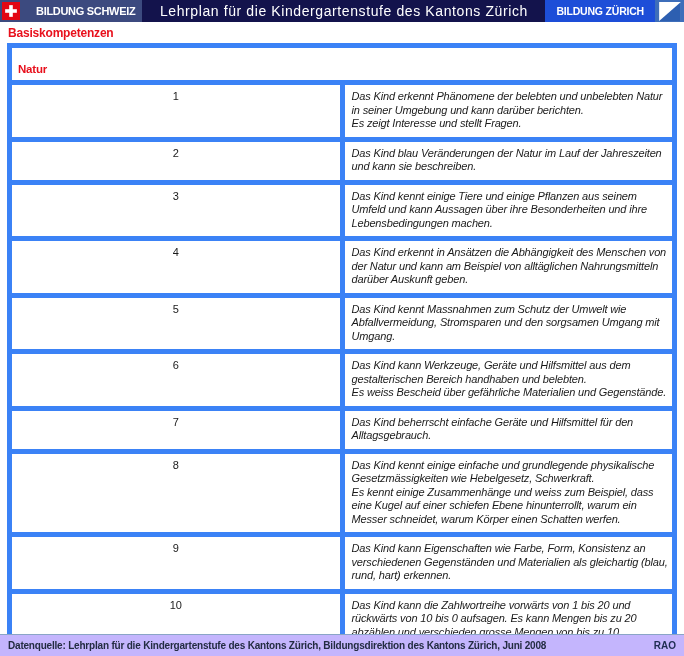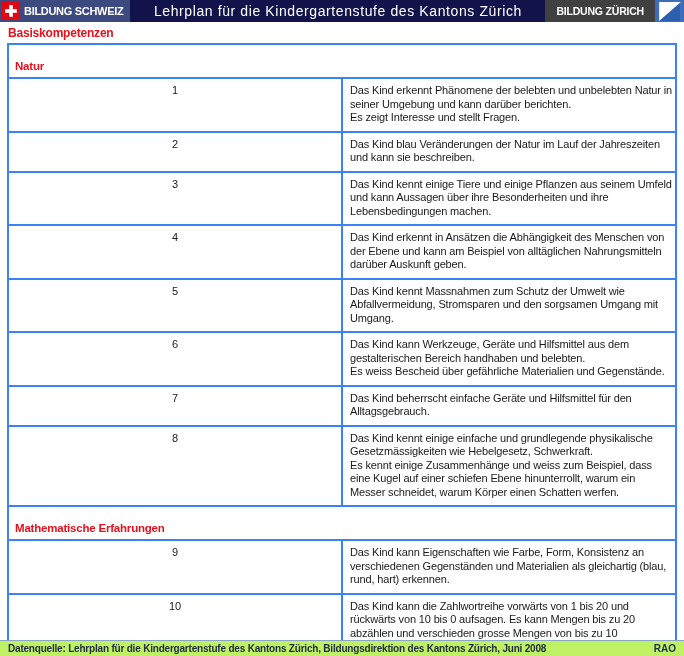--- a/index.html
+++ b/index.html
@@ -6,33 +6,33 @@
   body {
     width:684px; height:656px; position:relative; overflow:hidden;
     background:#ffffff; font-family:"Liberation Sans", sans-serif;
     color:#1a1a1a;
   }
 
   
   .topbar { display:flex; height:22px; width:684px; }
   .brand-left {
     background:#3c4a7f; display:flex; align-items:center;
-    padding:0 7px 0 2px; gap:4px; flex:0 0 auto;
+    padding:0 7px 0 2px; gap:16px; flex:0 0 auto;
   }
   .brand-left .label {
     color:#ffffff; font-weight:bold; font-size:11px; letter-spacing:-0.3px;
     white-space:nowrap;
   }
   .title-bar {
     flex:1 1 auto; background:#13134c; color:#ffffff;
     display:flex; align-items:center; justify-content:center;
     font-weight:normal; font-size:14px; letter-spacing:0.6px; white-space:nowrap;
   }
   .brand-right {
-    background:#404040; color:#ffffff; display:flex; align-items:center;
+    background:#1d4ed8; color:#ffffff; display:flex; align-items:center;
     padding:0 11px; font-size:10.5px; font-weight:bold; letter-spacing:-0.2px;
     white-space:nowrap; flex:0 0 auto;
   }
   .flag-box {
     background:#3e6eba; width:29px; display:flex; align-items:center;
     justify-content:center; flex:0 0 auto;
   }
   .flag-box svg { display:block; }
 
   
@@ -40,38 +40,38 @@
     color:#e8101c; font-weight:bold; font-size:12px;
     margin:4px 4px 3px 8px; letter-spacing:-0.2px;
   }
 
   
   .tbl-wrap { margin-left:7px; width:670px; }
   table.competency {
     border-collapse:collapse; width:670px; table-layout:fixed;
     border:2px solid #1a1a1a;
   }
-  table.competency td { border:2px solid #3b82f6; vertical-align:top; }
+  table.competency td { border:5px solid #3b82f6; vertical-align:top; }
   td.section-title {
     color:#e8101c; font-weight:bold; font-size:11.5px;
     padding:15px 8px 5px 6px; letter-spacing:-0.2px;
   }
   td.num {
     width:30px; text-align:center; font-size:11px;
     padding:5px 2px 5px 2px; line-height:13.5px;
   }
   td.txt {
     font-size:11px; line-height:13.5px; letter-spacing:-0.15px;
-    padding:5px 2px 6px 7px; white-space:pre-line;
+    padding:5px 2px 6px 7px; white-space:pre-line;font-style:italic;
   }
 
   
   .footer-bar {
-    position:absolute; left:0; right:0; bottom:0; height:16px;
-    background:#bef264; border-top:1px solid #8aa5c6;
+    position:absolute; left:0; right:0; bottom:0; height:22px;
+    background:#c4b5fd; border-top:1px solid #8aa5c6;
     display:flex; align-items:center; justify-content:space-between;
     padding:0 8px; box-sizing:border-box;
   }
   .footer-bar .src { font-size:10px; font-weight:bold; color:#232c42; letter-spacing:-0.2px; }
   .footer-bar .credit { font-size:10px; font-weight:bold; color:#1f2d52; }
 </style>
 </head>
 <body>
 
 <div class="topbar">
@@ -111,44 +111,41 @@
         <tr>
           <td class="num">2</td>
           <td class="txt">Das Kind blau Veränderungen der Natur im Lauf der Jahreszeiten und kann sie beschreiben.</td>
         </tr>
         <tr>
           <td class="num">3</td>
           <td class="txt">Das Kind kennt einige Tiere und einige Pflanzen aus seinem Umfeld und kann Aussagen über ihre Besonderheiten und ihre Lebensbedingungen machen.</td>
         </tr>
         <tr>
           <td class="num">4</td>
-          <td class="txt">Das Kind erkennt in Ansätzen die Abhängigkeit des Menschen von der Ebene und kann am Beispiel von alltäglichen Nahrungsmitteln darüber Auskunft geben.</td>
+          <td class="txt">Das Kind erkennt in Ansätzen die Abhängigkeit des Menschen von der Natur und kann am Beispiel von alltäglichen Nahrungsmitteln darüber Auskunft geben.</td>
         </tr>
         <tr>
           <td class="num">5</td>
           <td class="txt">Das Kind kennt Massnahmen zum Schutz der Umwelt wie Abfallvermeidung, Stromsparen und den sorgsamen Umgang mit Umgang.</td>
         </tr>
         <tr>
           <td class="num">6</td>
           <td class="txt">Das Kind kann Werkzeuge, Geräte und Hilfsmittel aus dem gestalterischen Bereich handhaben und belebten.
 Es weiss Bescheid über gefährliche Materialien und Gegenstände.</td>
         </tr>
         <tr>
           <td class="num">7</td>
           <td class="txt">Das Kind beherrscht einfache Geräte und Hilfsmittel für den Alltagsgebrauch.</td>
         </tr>
         <tr>
           <td class="num">8</td>
           <td class="txt">Das Kind kennt einige einfache und grundlegende physikalische Gesetzmässigkeiten wie Hebelgesetz, Schwerkraft.
 Es kennt einige Zusammenhänge und weiss zum Beispiel, dass eine Kugel auf einer schiefen Ebene hinunterrollt, warum ein Messer schneidet, warum Körper einen Schatten werfen.</td>
         </tr>
         <tr>
-          <td colspan="2" class="section-title">Mathematische Erfahrungen</td>
-        </tr>
-        <tr>
           <td class="num">9</td>
           <td class="txt">Das Kind kann Eigenschaften wie Farbe, Form, Konsistenz an verschiedenen Gegenständen und Materialien als gleichartig (blau, rund, hart) erkennen.</td>
         </tr>
         <tr>
           <td class="num">10</td>
           <td class="txt">Das Kind kann die Zahlwortreihe vorwärts von 1 bis 20 und rückwärts von 10 bis 0 aufsagen. Es kann Mengen bis zu 20 abzählen und verschieden grosse Mengen von bis zu 10 Gegenständen miteinander vergleichen.</td>
         </tr>
       </tbody>
   </table>
 </div>

